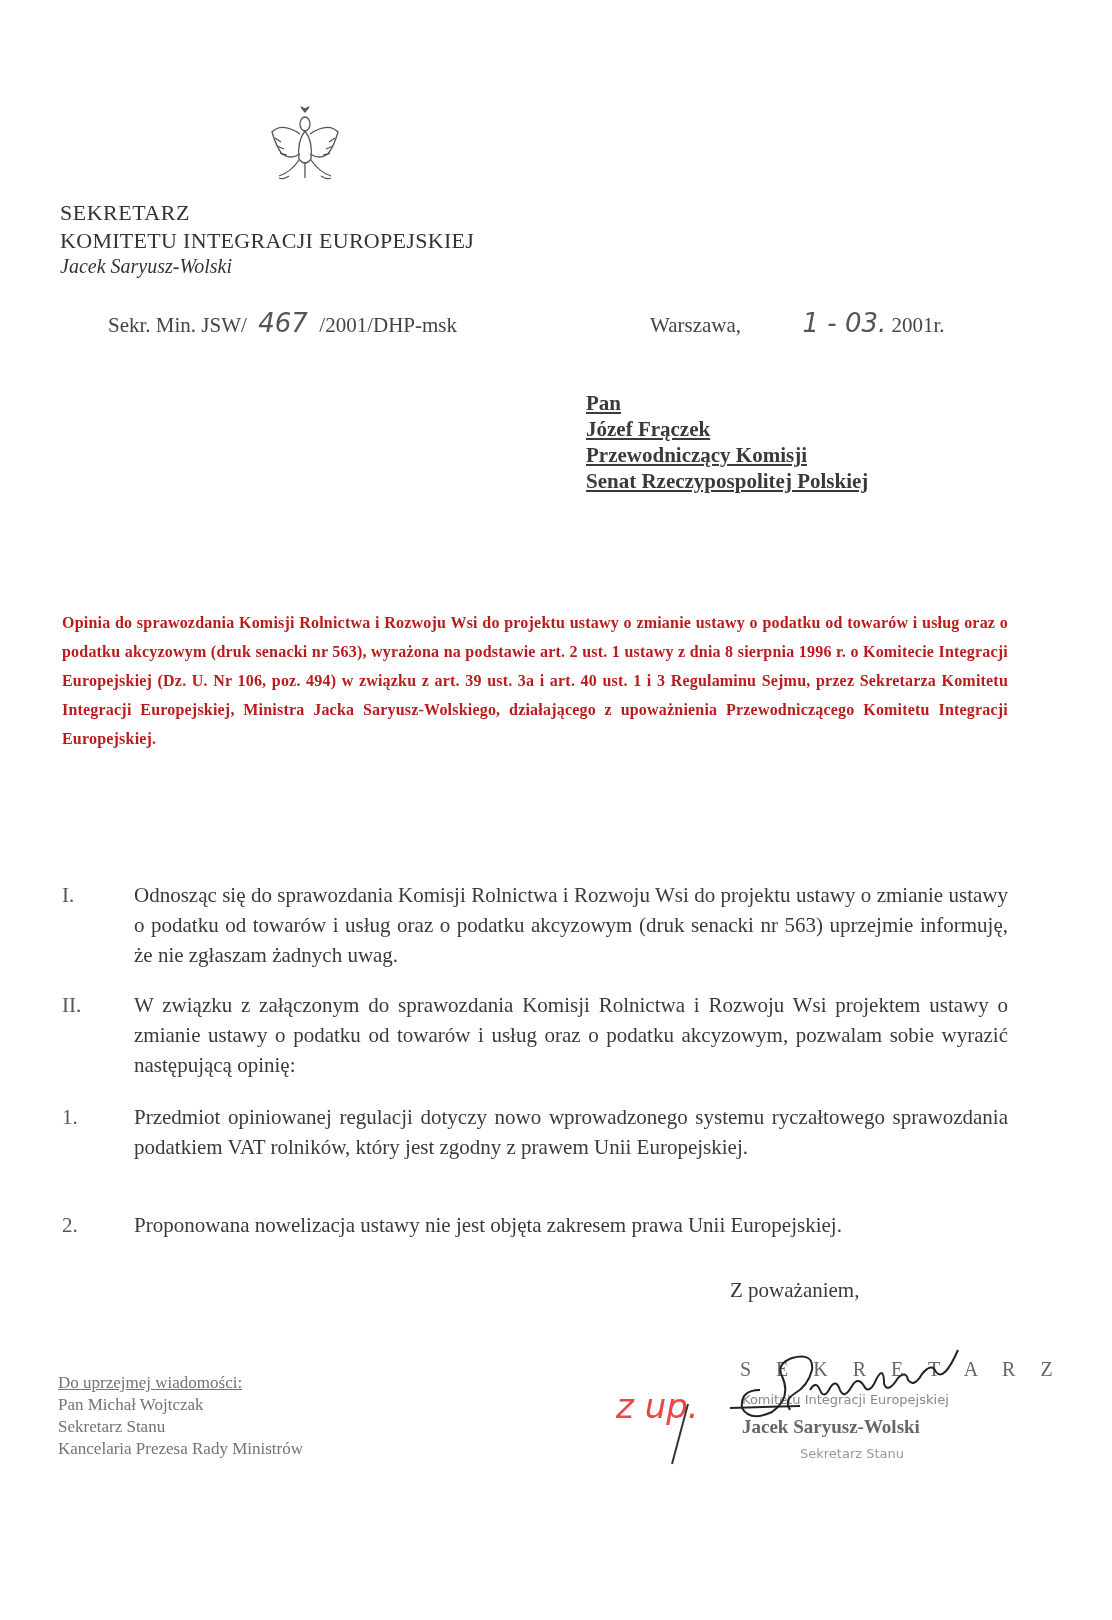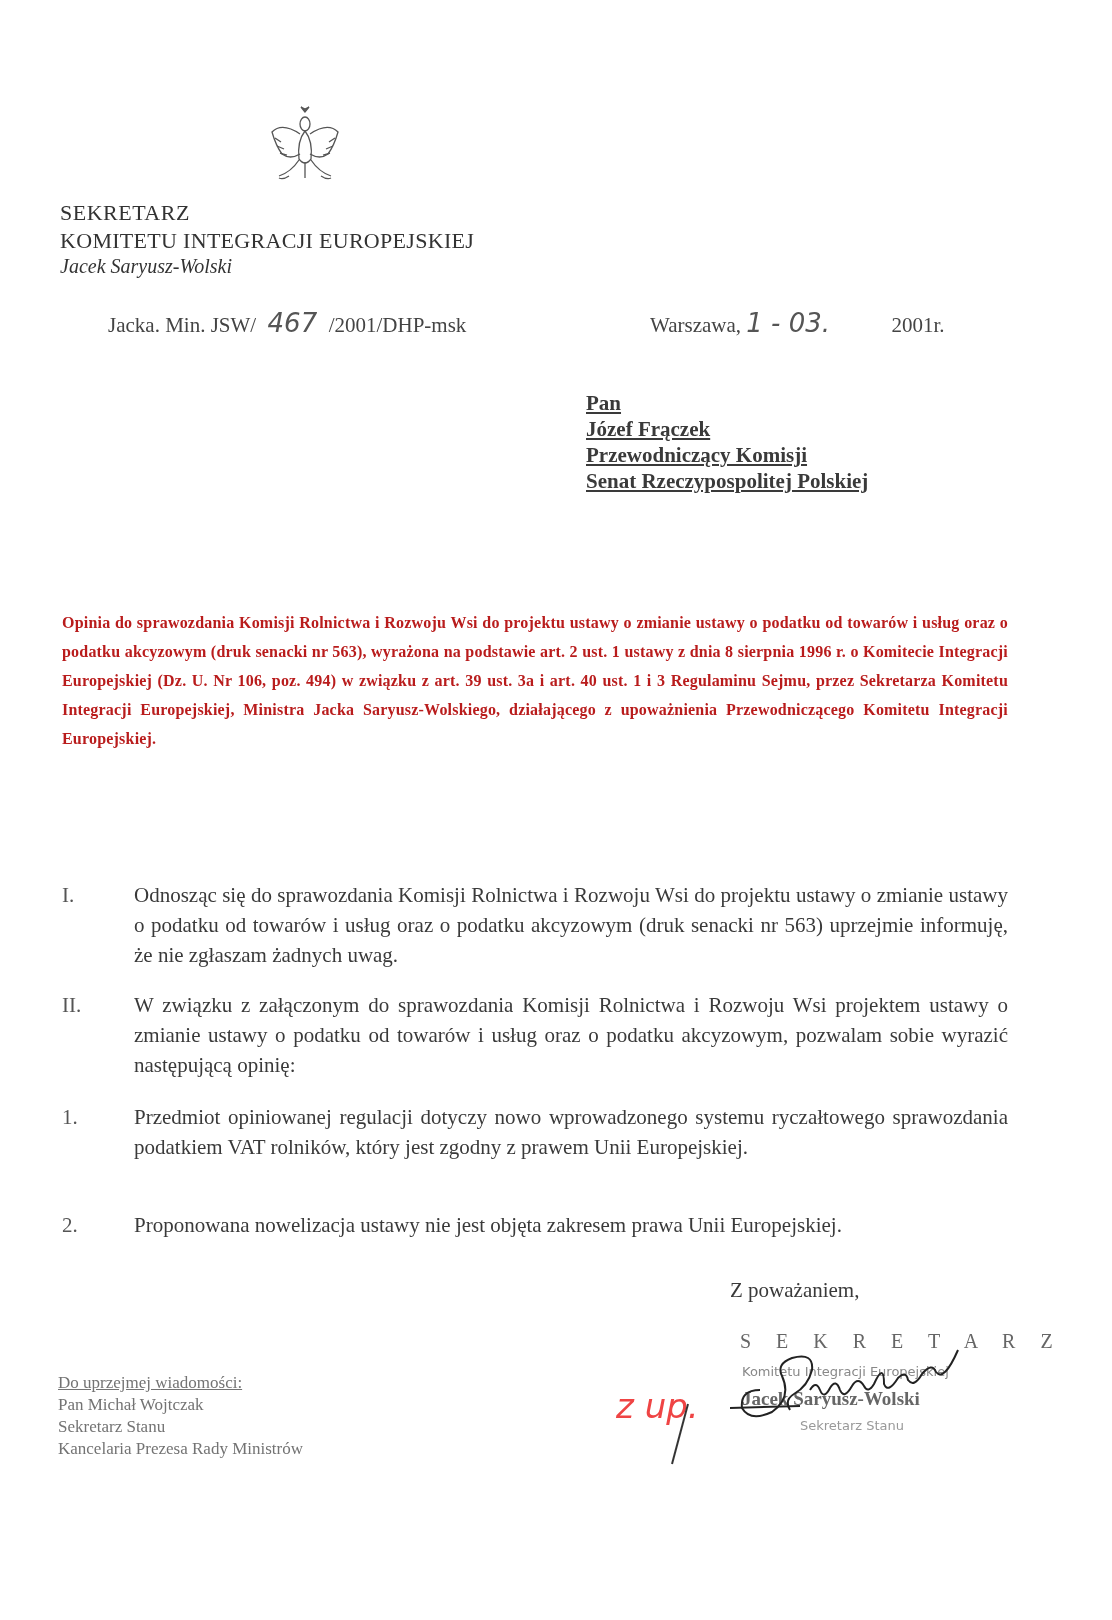--- a/index.html
+++ b/index.html
@@ -8,37 +8,37 @@
   .abs { position: absolute; }
   .emblem { left: 265px; top: 104px; width: 80px; height: 84px; }
   .hdr { left: 60px; width: 496px; }
   .hdr-1 { top: 200px; font-size: 22px; letter-spacing: 0.5px; color: #333; }
   .hdr-2 { top: 228px; font-size: 22px; letter-spacing: 0.3px; color: #333; }
   .hdr-3 { top: 255px; font-size: 20px; font-style: italic; color: #333; }
   .ref { top: 308px; left: 108px; font-size: 21px; color: #444; white-space: nowrap; }
   .hand { font-family: "DejaVu Sans", sans-serif; font-style: italic; font-size: 26px; color: #555; font-weight: 300; }
   .ref-num { display: inline-block; width: 62px; text-align: center; }
   .place { top: 308px; left: 650px; font-size: 21px; color: #444; white-space: nowrap; }
-  .date-hand { display: inline-block; width: 140px; text-align: left; font-style: italic; }
+  .date-hand { display: inline-block; width: 140px; text-align: right; font-style: italic; }
   .addressee { left: 586px; top: 390px; font-size: 21px; font-weight: bold; line-height: 26px; color: #3a3a3a; text-decoration: underline; }
   .addressee div { white-space: nowrap; }
   .opinion { left: 62px; top: 608px; width: 946px; font-size: 16px; font-weight: bold;
              line-height: 29px; text-align: justify; color: #b91c1c; letter-spacing: 0.2px; }
   .item { left: 62px; width: 946px; font-size: 21px; line-height: 30px; color: #3a3a3a; }
   .item .num { position: absolute; left: 0; top: 0; width: 50px; color: #555; }
   .item .txt { margin-left: 72px; text-align: justify; }
   .item-i { top: 880px; }
   .item-ii { top: 990px; }
   .item-1 { top: 1102px; }
   .item-2 { top: 1210px; }
   .closing { left: 730px; top: 1278px; font-size: 21px; color: #3a3a3a; }
   .cc { left: 58px; top: 1372px; font-size: 17px; line-height: 22px; color: #737373; }
   .cc .u { text-decoration: underline; }
   .stamp { left: 740px; top: 1330px; width: 300px; height: 150px; }
-  .stamp-line { position: absolute; font-family: "DejaVu Sans", sans-serif; color: #555; white-space: nowrap; }
+  .stamp-line { position: absolute; font-family: "DejaVu Sans", sans-serif; color: #555; white-space: nowrap; margin-top: 28px; }
   .initials { left: 616px; top: 1378px; width: 110px; height: 90px; }
 </style>
 </head>
 <body>
 
 <svg class="abs emblem" viewBox="0 0 80 84">
   <g fill="none" stroke="#555" stroke-width="1.3">
     <path d="M40 8 l-4 -5 l4 2 l4 -2 z" fill="#666"></path>
     <ellipse cx="40" cy="20" rx="5" ry="7"></ellipse>
     <path d="M40 27 q-8 10 -6 28 q6 8 12 0 q2 -18 -6 -28z"></path>
@@ -48,21 +48,21 @@
     <path d="M34 56 q-8 12 -20 16 M46 56 q8 12 20 16 M40 58 l0 16"></path>
     <path d="M24 72 q-6 4 -10 2 M56 72 q6 4 10 2"></path>
   </g>
 </svg>
 
 <div class="abs hdr hdr-1">SEKRETARZ</div>
 <div class="abs hdr hdr-2">KOMITETU INTEGRACJI EUROPEJSKIEJ</div>
 <div class="abs hdr hdr-3">Jacek Saryusz-Wolski</div>
 
 <div class="abs ref">
-  <span>Jacka. Min. JSW/</span>
+  <span>Sekr. Min. JSW/</span>
   <span class="hand ref-num">467</span>
   <span>/2001/DHP-msk</span>
 </div>
 
 <div class="abs place">
   <span>Warszawa,</span>
   <span class="hand date-hand">1 - 03.</span>
   <span>2001r.</span>
 </div>
 

